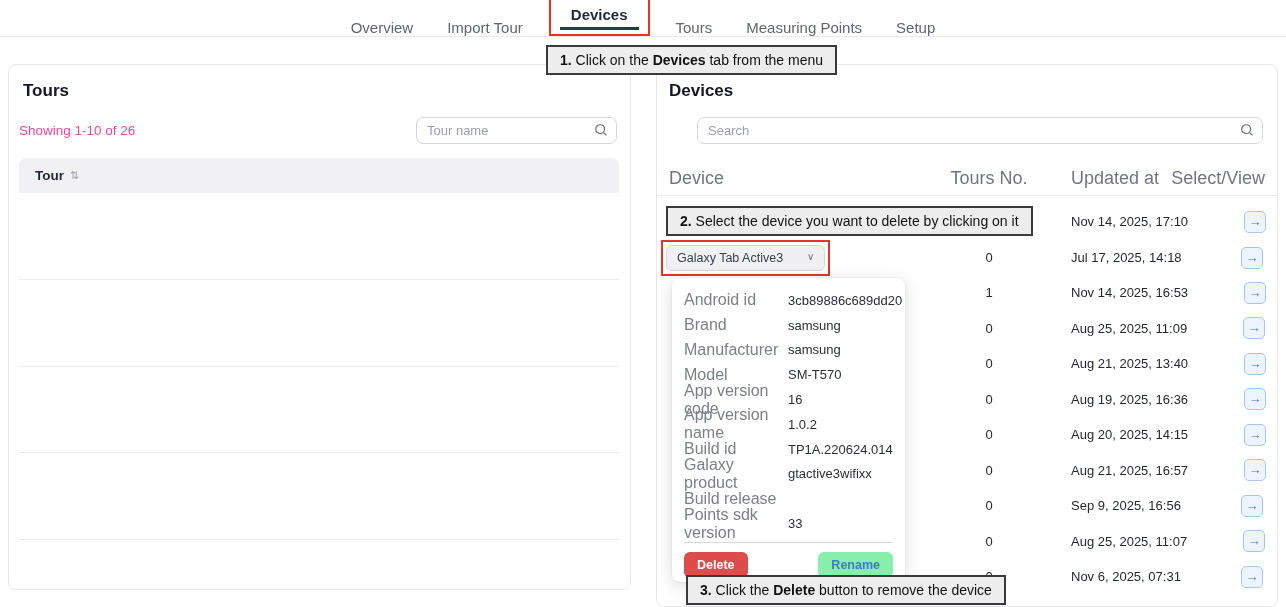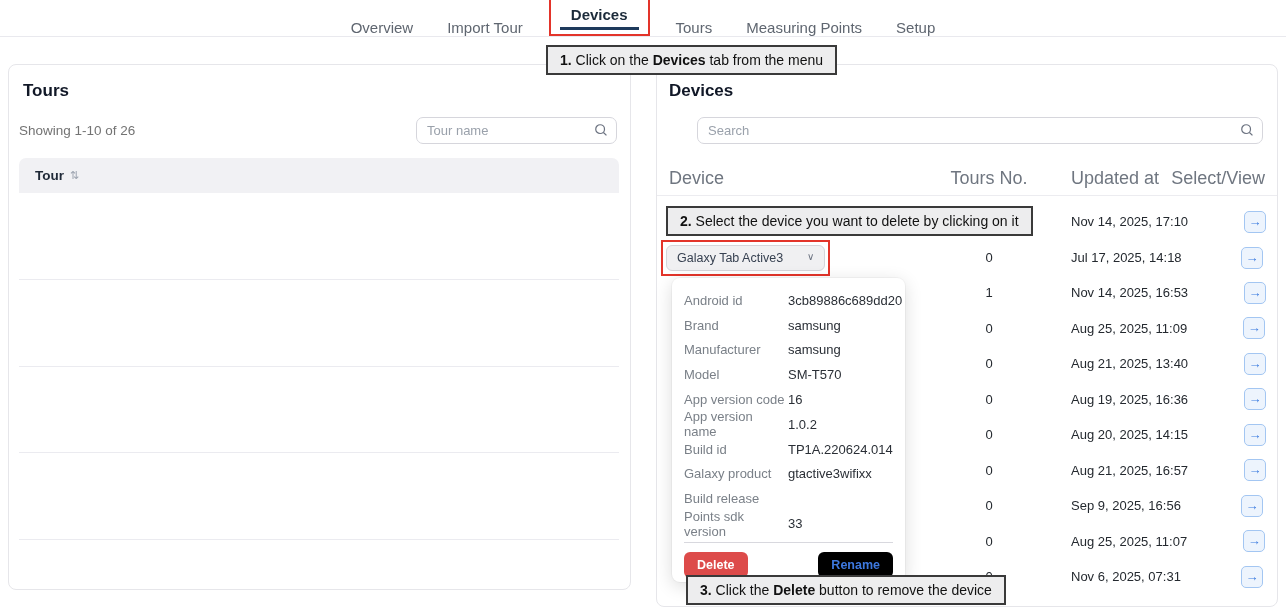--- a/index.html
+++ b/index.html
@@ -33,21 +33,21 @@
   
   .search-box { position:relative; }
   .search-box input { width:100%; height:27px; border:1px solid #d6d6dc;
     border-radius:7px; padding:0 30px 0 10px; font-size:13px; color:#374151;
     font-family:"Liberation Sans", sans-serif; outline:none; background:#fff; }
   .search-box input::placeholder { color:#9aa1ab; }
   .search-icon { position:absolute; right:9px; top:6px; width:14px; height:14px; }
 
   
   #tours-title { position:absolute; left:14px; top:16px; }
-  #tours-showing { position:absolute; left:10px; top:58px; font-size:13.5px; color:#737373; }
+  #tours-showing { position:absolute; left:10px; top:58px; font-size:13.5px; color:#ec4899; }
   #tours-search { position:absolute; right:13px; top:52px; width:201px; }
   #tours-header { position:absolute; left:10px; top:93px; width:600px; height:35px;
     background:#f1f1f4; border-radius:7px 7px 0 0; display:flex; align-items:center;
     padding:0 16px; gap:6px; }
   #tours-header .col-label { font-size:13.5px; font-weight:bold; color:#1f2937; }
   .sort-icon { font-size:11px; color:#9ca3af; line-height:1; }
   #tours-rows { position:absolute; left:10px; top:128px; width:600px; bottom:0; }
   .tour-row { height:86.75px; border-bottom:1px solid #ebebf0; }
 
   
@@ -80,29 +80,29 @@
   .device-trigger { display:inline-flex; align-items:center; gap:24px; height:26px;
     background:#f0f0f2; border:1px solid #d5d5da; border-radius:6px; padding:0 10px;
     font-size:12.5px; color:#374151; cursor:pointer; white-space:nowrap; }
   .chevron { font-size:10px; color:#6b7280; margin-top:-2px; }
 
   
   #device-popup { position:absolute; left:672px; top:278px; width:233px; height:304px;
     background:#fff; border-radius:8px; box-shadow:0 4px 18px rgba(0,0,0,.14),
     0 0 0 1px rgba(0,0,0,.03); z-index:6; padding:10px 12px 0 12px; }
   .popup-field { display:flex; height:24.8px; align-items:center; }
-  .popup-label { width:104px; font-size:13px; color:#7a8088; flex:none; }
+  .popup-label { width:104px; font-size:16px; color:#7a8088; flex:none; }
   .popup-value { font-size:13px; color:#2a2f36; white-space:nowrap; }
   .popup-divider { border:none; border-top:1px solid #d8d8de; margin:6px 0 0 0; }
   .popup-actions { display:flex; justify-content:space-between; align-items:center;
     margin-top:9px; }
   .delete-btn { background:#dd4b4a; color:#fff; font-weight:bold; font-size:12.5px;
     border:none; border-radius:6px; padding:6px 13px; cursor:pointer;
     font-family:"Liberation Sans", sans-serif; }
-  .rename-btn { background:#000000; color:#3d78de; font-weight:bold; font-size:12.5px;
+  .rename-btn { background:#86efac; color:#3d78de; font-weight:bold; font-size:12.5px;
     border:none; border-radius:6px; padding:6px 13px; cursor:pointer;
     font-family:"Liberation Sans", sans-serif; }
 
   #annotation-1 { left:546px; top:45px; z-index:9; }
   #annotation-2 { left:666px; top:206px; z-index:8; }
   #annotation-3 { left:686px; top:575px; z-index:10; }
 </style>
 </head>
 <body>
 

